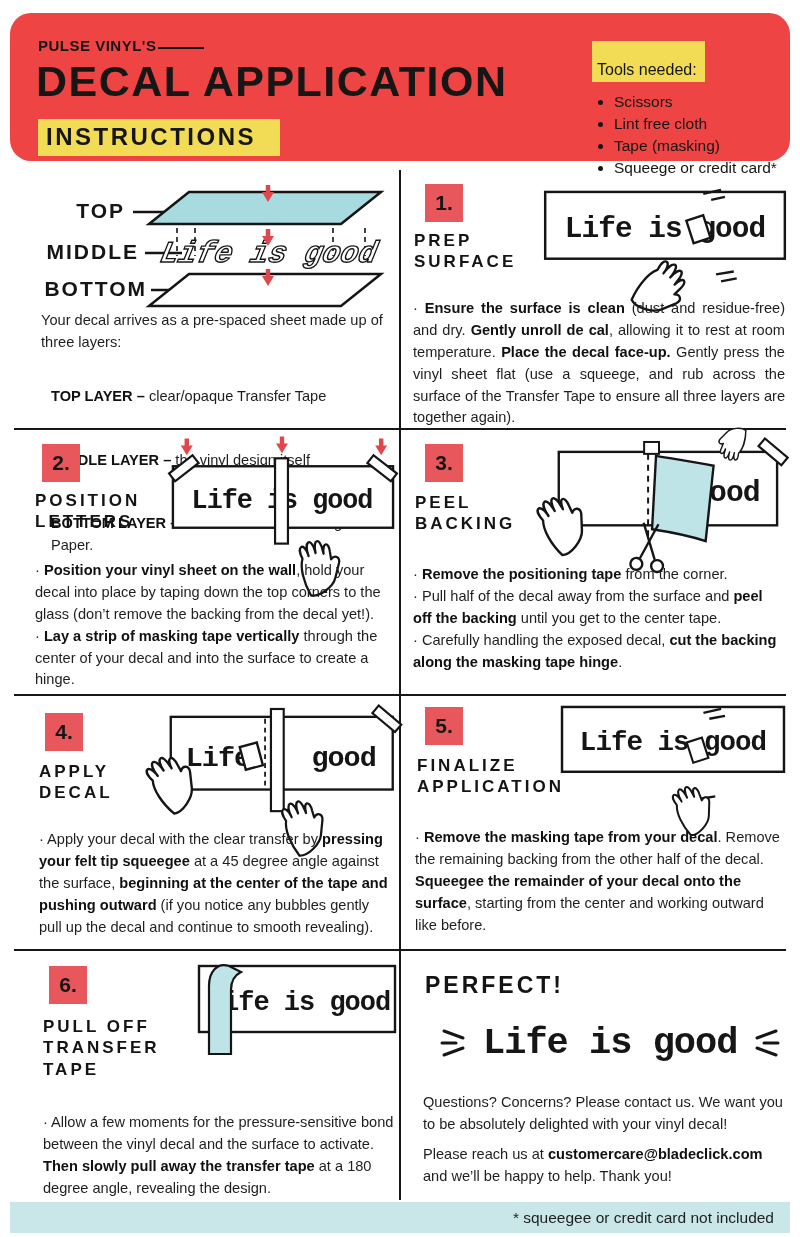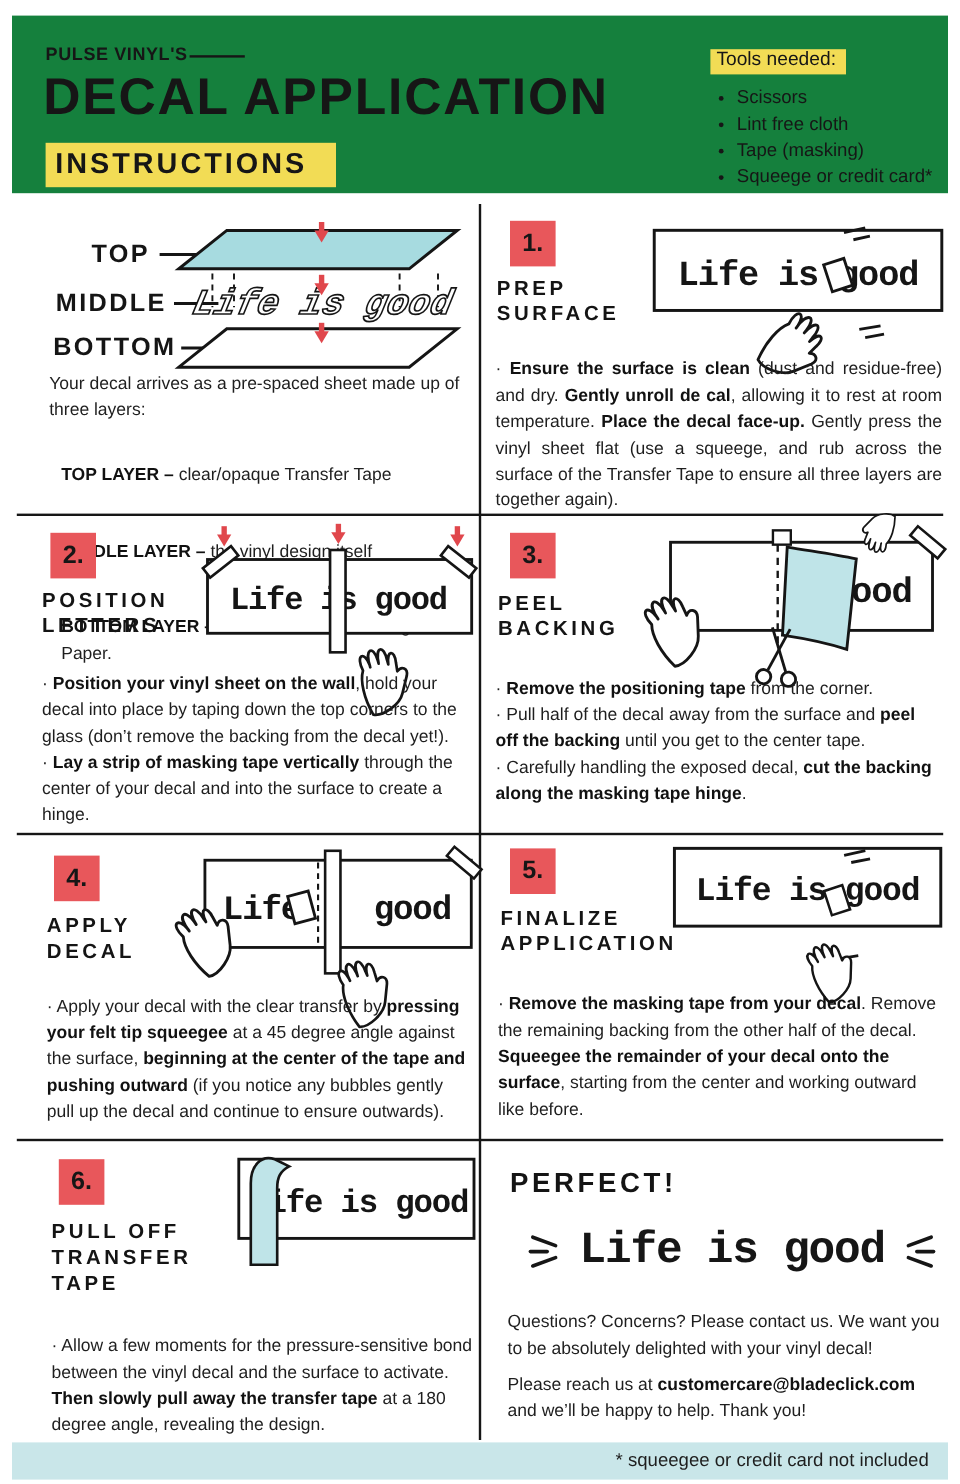--- a/index.html
+++ b/index.html
@@ -1,26 +1,26 @@
 <!DOCTYPE html>
 <html><head>
 <meta charset="utf-8">
 <style>
   html,body{margin:0;padding:0;background:#fff;}
   .page{position:relative;width:800px;height:1237px;background:#fff;overflow:hidden;
         font-family:"Liberation Sans",sans-serif;color:#1d1d1d;}
   
-  .hdr{position:absolute;left:10px;top:13px;width:780px;height:148px;background:#15803d;}
+  .hdr{position:absolute;left:10px;top:13px;width:780px;height:148px;background:#ef4444;border-radius:21px;}
   .brand{position:absolute;left:28px;top:24px;font-size:15px;font-weight:bold;letter-spacing:.5px;color:#161616;}
   .brand-line{display:inline-block;width:46px;border-bottom:2px solid #161616;margin-left:2px;vertical-align:2px;}
   .title{position:absolute;left:26px;top:44px;font-size:43px;font-weight:bold;letter-spacing:1.5px;color:#161616;}
   .subtitle{position:absolute;left:28px;top:106px;background:#F2DC55;padding:4px 24px 5px 8px;
             font-size:24px;font-weight:bold;letter-spacing:2.5px;color:#161616;}
   .tools{position:absolute;left:582px;top:28px;width:190px;}
-  .tools-label{display:inline-block;background:#F2DC55;padding:0 8px 3px 5px;font-size:16px;color:#161616;}
+  .tools-label{display:inline-block;background:#F2DC55;padding:20px 8px 3px 5px;font-size:16px;color:#161616;}
   .tools ul{margin:9px 0 0 0;padding-left:22px;font-size:15.5px;line-height:1.42;color:#161616;}
   
   .vline{position:absolute;left:399px;top:170px;width:2px;height:1030px;background:#161616;}
   .hline{position:absolute;left:14px;width:772px;height:2px;background:#161616;}
   
   .cell{position:absolute;}
   .stepnum{position:absolute;width:38px;height:38px;background:#E8575B;display:flex;align-items:center;justify-content:center;
            font-size:21px;font-weight:bold;color:#161616;}
   .steptitle{position:absolute;font-size:17px;font-weight:bold;letter-spacing:3px;line-height:1.25;
              white-space:pre-line;color:#141414;}
@@ -185,21 +185,21 @@
       <rect x="32" y="8" width="226" height="74" fill="#fff" stroke="#151515" stroke-width="2.4"></rect>
       <text x="80" y="58" text-anchor="middle" font-family="Liberation Mono,monospace" font-weight="bold" font-size="29" letter-spacing="-1" fill="#151515">Life</text>
       <text x="208" y="58" text-anchor="middle" font-family="Liberation Mono,monospace" font-weight="bold" font-size="29" letter-spacing="-1" fill="#151515">good</text>
       <line x1="128" y1="10" x2="128" y2="80" stroke="#151515" stroke-width="1.8" stroke-dasharray="5,4"></line>
       <rect x="134" y="0" width="13" height="104" fill="#fff" stroke="#151515" stroke-width="2.2"></rect>
       <use href="#tape" transform="translate(252,10) rotate(40)"></use>
       <use href="#card" transform="translate(114,48) rotate(-15)"></use>
       <use href="#hand" transform="translate(152,94) rotate(-24) scale(0.95)"></use>
       <use href="#hand" transform="translate(12,52) rotate(-36)"></use>
     </svg>
-    <div class="body" style="left:24px;top:132px;width:352px"><span>· Apply your decal with the clear transfer by </span><b>pressing your felt tip squeegee</b><span> at a 45 degree angle against the surface, </span><b>beginning at the center of the tape and pushing outward</b><span> (if you notice any bubbles gently pull up the decal and continue to ensure outwards).</span></div>
+    <div class="body" style="left:24px;top:132px;width:352px"><span>· Apply your decal with the clear transfer by </span><b>pressing your felt tip squeegee</b><span> at a 45 degree angle against the surface, </span><b>beginning at the center of the tape and pushing outward</b><span> (if you notice any bubbles gently pull up the decal and continue to smooth revealing).</span></div>
   </div>
 
   <div class="cell" style="left:401px;top:697px;width:387px;height:250px">
     <div class="stepnum" style="left:24px;top:10px">5.</div>
     <div class="steptitle" style="left:16px;top:58px">FINALIZE
 APPLICATION</div>
     <svg class="illus" style="left:158px;top:8px" width="228" height="110" viewBox="0 0 230 112">
       <rect x="2" y="2" width="226" height="66" fill="#fff" stroke="#151515" stroke-width="2.5"></rect>
       <text x="115" y="46" text-anchor="middle" font-family="Liberation Mono,monospace" font-weight="bold" font-size="28" letter-spacing="-1" fill="#151515">Life is good</text>
       <g stroke="#151515" stroke-width="2.4">

